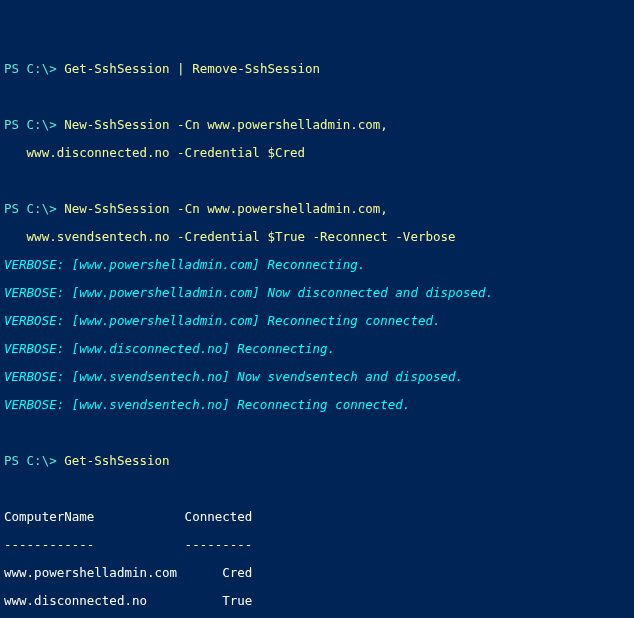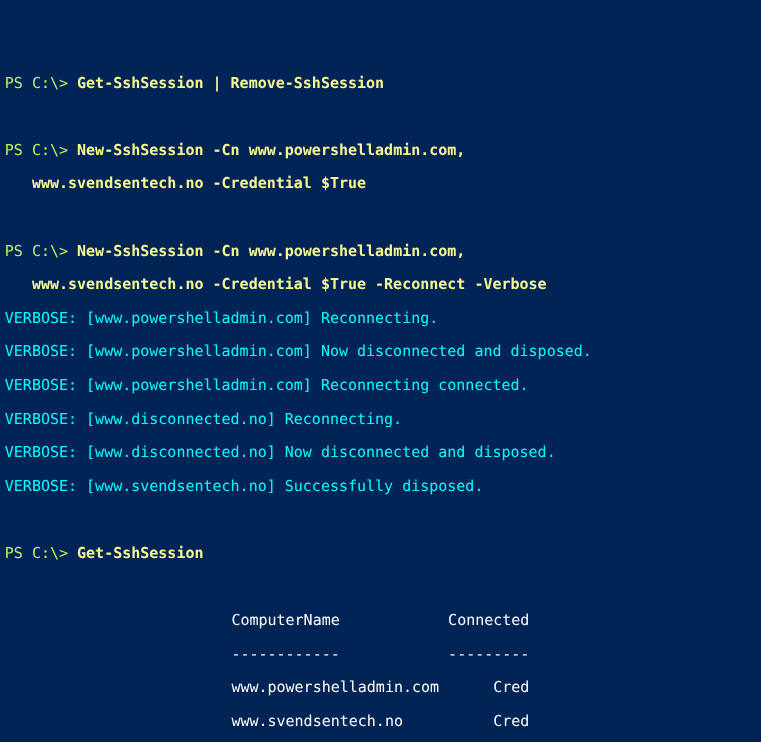--- a/index.html
+++ b/index.html
@@ -12,51 +12,51 @@
       font-family: 'Lucida Console', 'Consolas', monospace;
       font-size: 12.5px;
       line-height: 14px;
       color: #ffffff;
       width: 634px;
       height: 618px;
       padding: 6px 4px;
       overflow: hidden;
       white-space: pre;
     }
-    .prompt { color: #bef264; }
-    .yellow { color: #f8f892; font-weight: bold; }
-    .cyan { color: #00ffff; }
-    .white { color: #ffffff; text-align: center; }
+    .prompt { color: #5eead4; }
+    .yellow { color: #f8f892; }
+    .cyan { color: #00ffff; font-style: italic; }
+    .white { color: #ffffff; }
     .line { white-space: pre; }
   </style>
 </head>
 <body>
 
 
 
 <div class="line"><span class="prompt">PS C:\&gt; </span><span class="yellow">Get-SshSession | Remove-SshSession</span></div>
 <div class="line"> </div>
 <div class="line"><span class="prompt">PS C:\&gt; </span><span class="yellow">New-SshSession -Cn www.powershelladmin.com,</span></div>
-<div class="line yellow">   www.svendsentech.no -Credential $True</div>
+<div class="line yellow">   www.disconnected.no -Credential $Cred</div>
 <div class="line"> </div>
 <div class="line"><span class="prompt">PS C:\&gt; </span><span class="yellow">New-SshSession -Cn www.powershelladmin.com,</span></div>
 <div class="line yellow">   www.svendsentech.no -Credential $True -Reconnect -Verbose</div>
 <div class="line cyan">VERBOSE: [www.powershelladmin.com] Reconnecting.</div>
 <div class="line cyan">VERBOSE: [www.powershelladmin.com] Now disconnected and disposed.</div>
 <div class="line cyan">VERBOSE: [www.powershelladmin.com] Reconnecting connected.</div>
 <div class="line cyan">VERBOSE: [www.disconnected.no] Reconnecting.</div>
-<div class="line cyan">VERBOSE: [www.disconnected.no] Now disconnected and disposed.</div>
-<div class="line cyan">VERBOSE: [www.svendsentech.no] Successfully disposed.</div>
+<div class="line cyan">VERBOSE: [www.svendsentech.no] Now svendsentech and disposed.</div>
+<div class="line cyan">VERBOSE: [www.svendsentech.no] Reconnecting connected.</div>
 <div class="line"> </div>
 <div class="line"><span class="prompt">PS C:\&gt; </span><span class="yellow">Get-SshSession</span></div>
 <div class="line"> </div>
 <div class="line white">ComputerName            Connected</div>
 <div class="line white">------------            ---------</div>
 <div class="line white">www.powershelladmin.com      Cred</div>
-<div class="line white">www.svendsentech.no          Cred</div>
+<div class="line white">www.disconnected.no          True</div>
 
 
 
 
 
 
 
 
 
 

